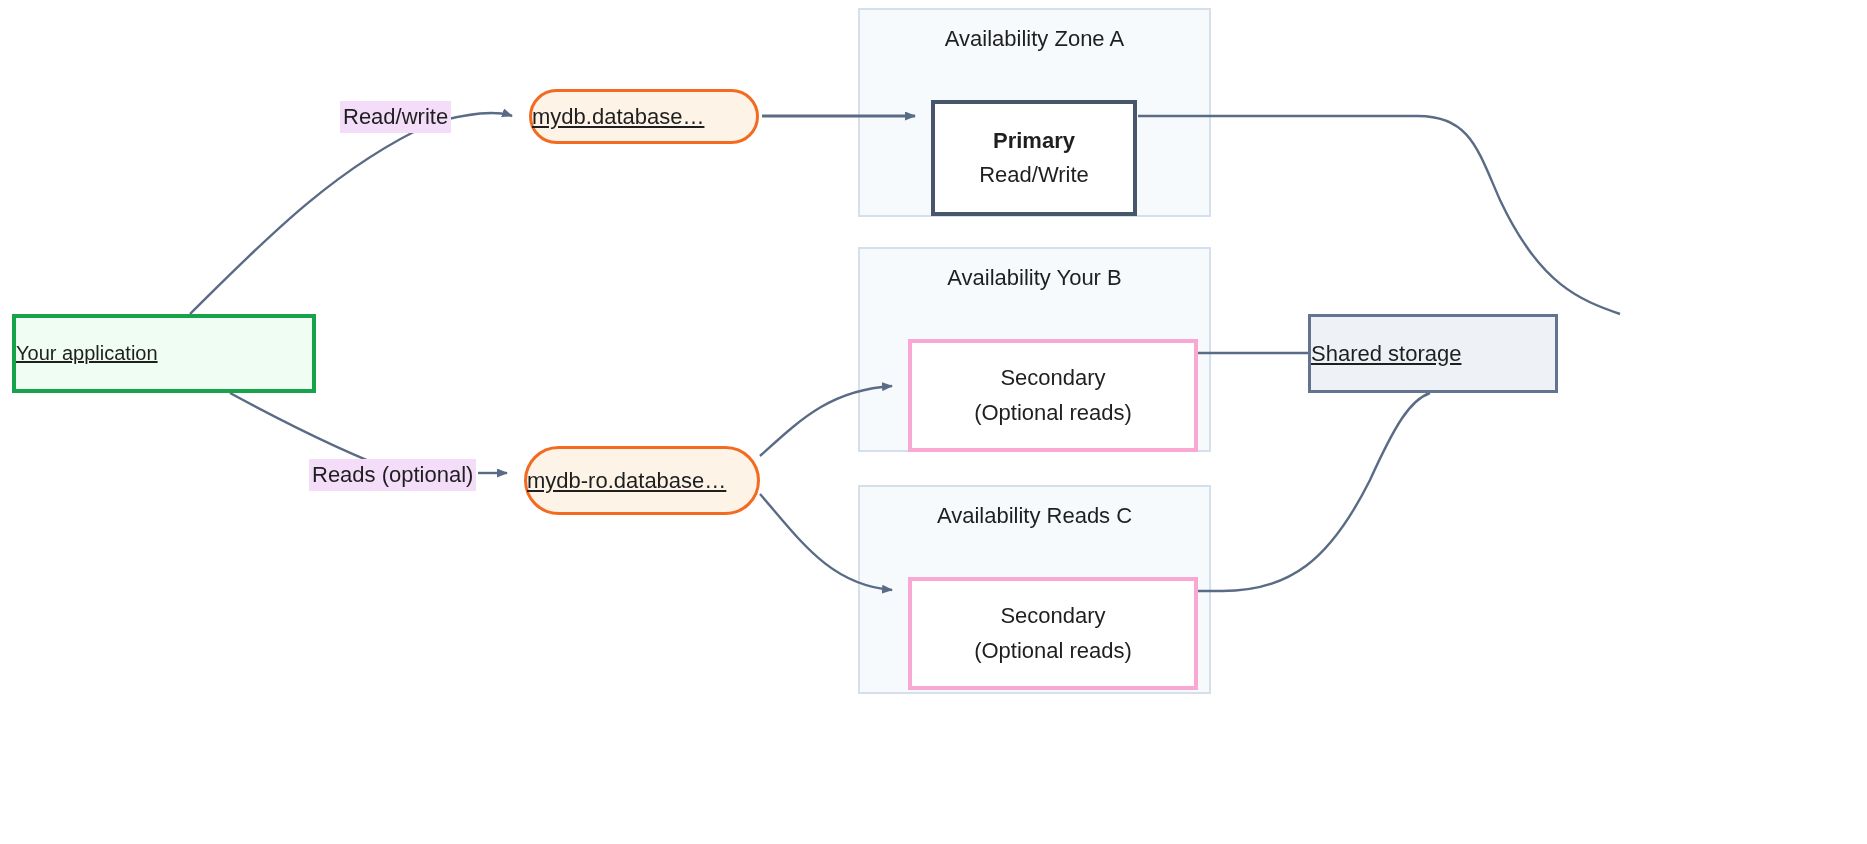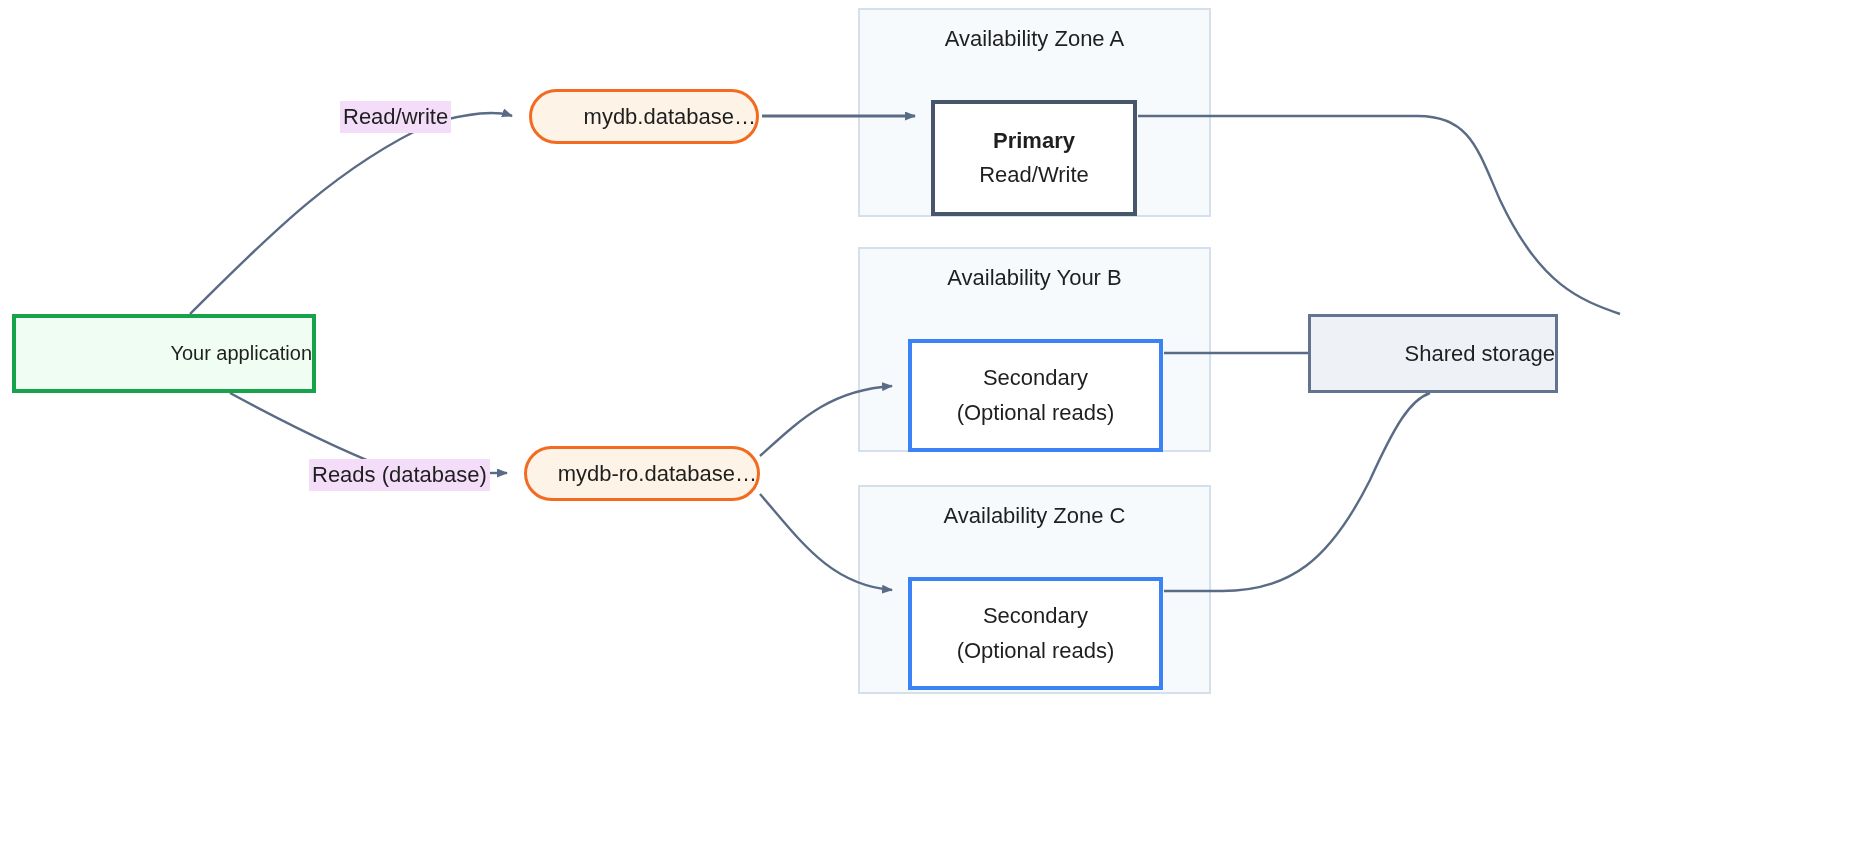--- a/index.html
+++ b/index.html
@@ -24,23 +24,24 @@
     top: 0;
     width: 1867px;
     height: 844px;
     pointer-events: none;
   }
   .node {
     position: absolute;
     box-sizing: border-box;
     display: flex;
     flex-direction: column;
-    align-items: flex-end;
+    align-items: flex-start;
     justify-content: center;
     text-align: center;
+    text-decoration: underline;
   }
 
   
   #app-node {
     left: 12px;
     top: 314px;
     width: 304px;
     height: 79px;
     border: 4px solid #16a34a;
     background: #f0fdf2;
@@ -60,21 +61,21 @@
   #endpoint-rw {
     left: 529px;
     top: 89px;
     width: 230px;
     height: 55px;
   }
   #endpoint-ro {
     left: 524px;
     top: 446px;
     width: 236px;
-    height: 55px;
+    height: 69px;
   }
 
   
   .zone {
     position: absolute;
     box-sizing: border-box;
     border: 2px solid #d6e0ec;
     background: #f7fafd;
   }
   .zone-title {
@@ -108,23 +109,23 @@
   #primary-node {
     left: 931px;
     top: 57px;
     width: 206px;
     height: 116px;
     border: 4px solid #47566b;
   }
   #primary-node .line-1 { font-weight: bold; }
   .secondary-node {
     left: 908px;
-    width: 255px;
+    width: 290px;
     height: 113px;
-    border: 4px solid #3b82f6;
+    border: 4px solid #f9a8d4;
   }
   #secondary-b { top: 296px; }
   #secondary-c { top: 534px; }
 
   
   #shared-storage {
     left: 1308px;
     top: 314px;
     width: 250px;
     height: 79px;
@@ -152,21 +153,21 @@
 
 <div id="canvas">
 
   <div class="zone" id="zone-a">
     <div class="zone-title">Availability Zone A</div>
   </div>
   <div class="zone" id="zone-b">
     <div class="zone-title">Availability Your B</div>
   </div>
   <div class="zone" id="zone-c">
-    <div class="zone-title">Availability Zone C</div>
+    <div class="zone-title">Availability Reads C</div>
   </div>
 
   <svg class="edges" viewBox="0 0 1867 844">
     <defs>
       <marker id="arrow" markerWidth="11" markerHeight="9" refX="10" refY="4.5" orient="auto" markerUnits="userSpaceOnUse">
         <path d="M0,0 L11,4.5 L0,9 z" fill="#5a6b85"></path>
       </marker>
     </defs>
 
     <path d="M190,314 C 255,250 330,170 430,124" fill="none" stroke="#5a6b85" stroke-width="2.4"></path>
@@ -210,15 +211,15 @@
   <div class="instance secondary-node" id="secondary-c">
     <span class="line-1">Secondary</span>
     <span class="line-2">(Optional reads)</span>
   </div>
 
   <div class="node" id="shared-storage">
     <span>Shared storage</span>
   </div>
 
   <div class="edge-label" id="label-read-write">Read/write</div>
-  <div class="edge-label" id="label-reads-optional">Reads (database)</div>
+  <div class="edge-label" id="label-reads-optional">Reads (optional)</div>
 
 </div>
 
 </body></html>

